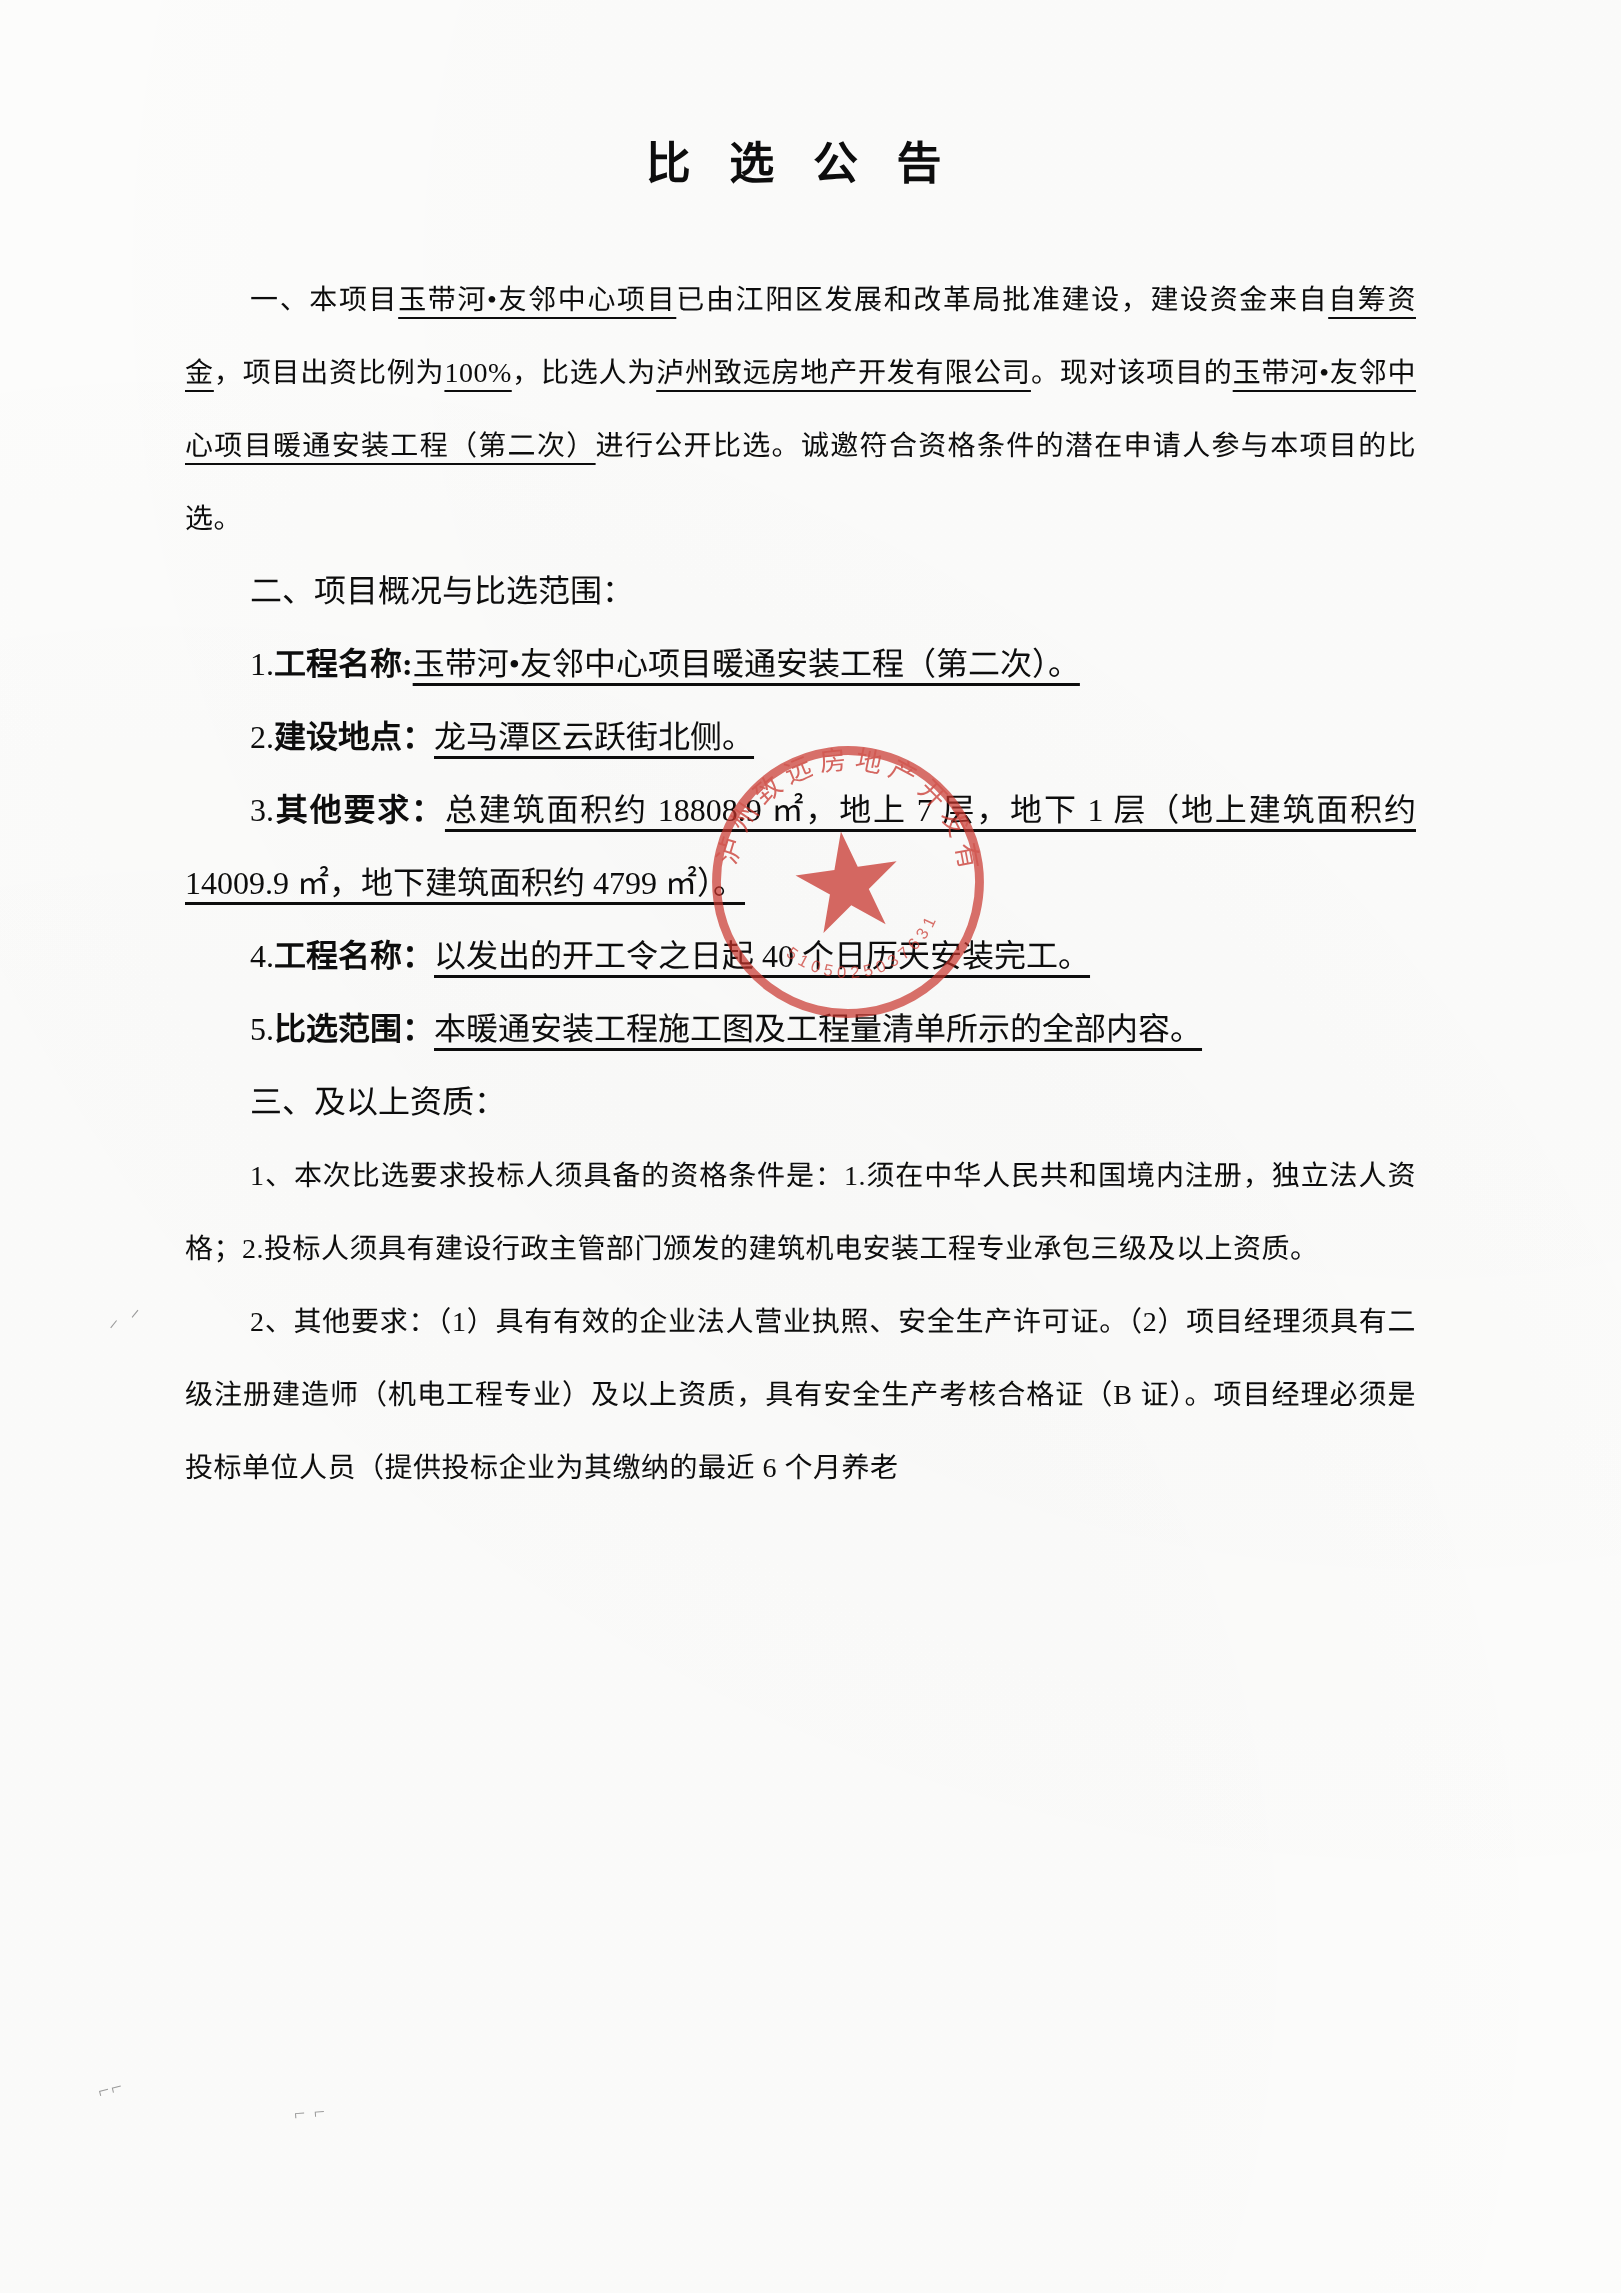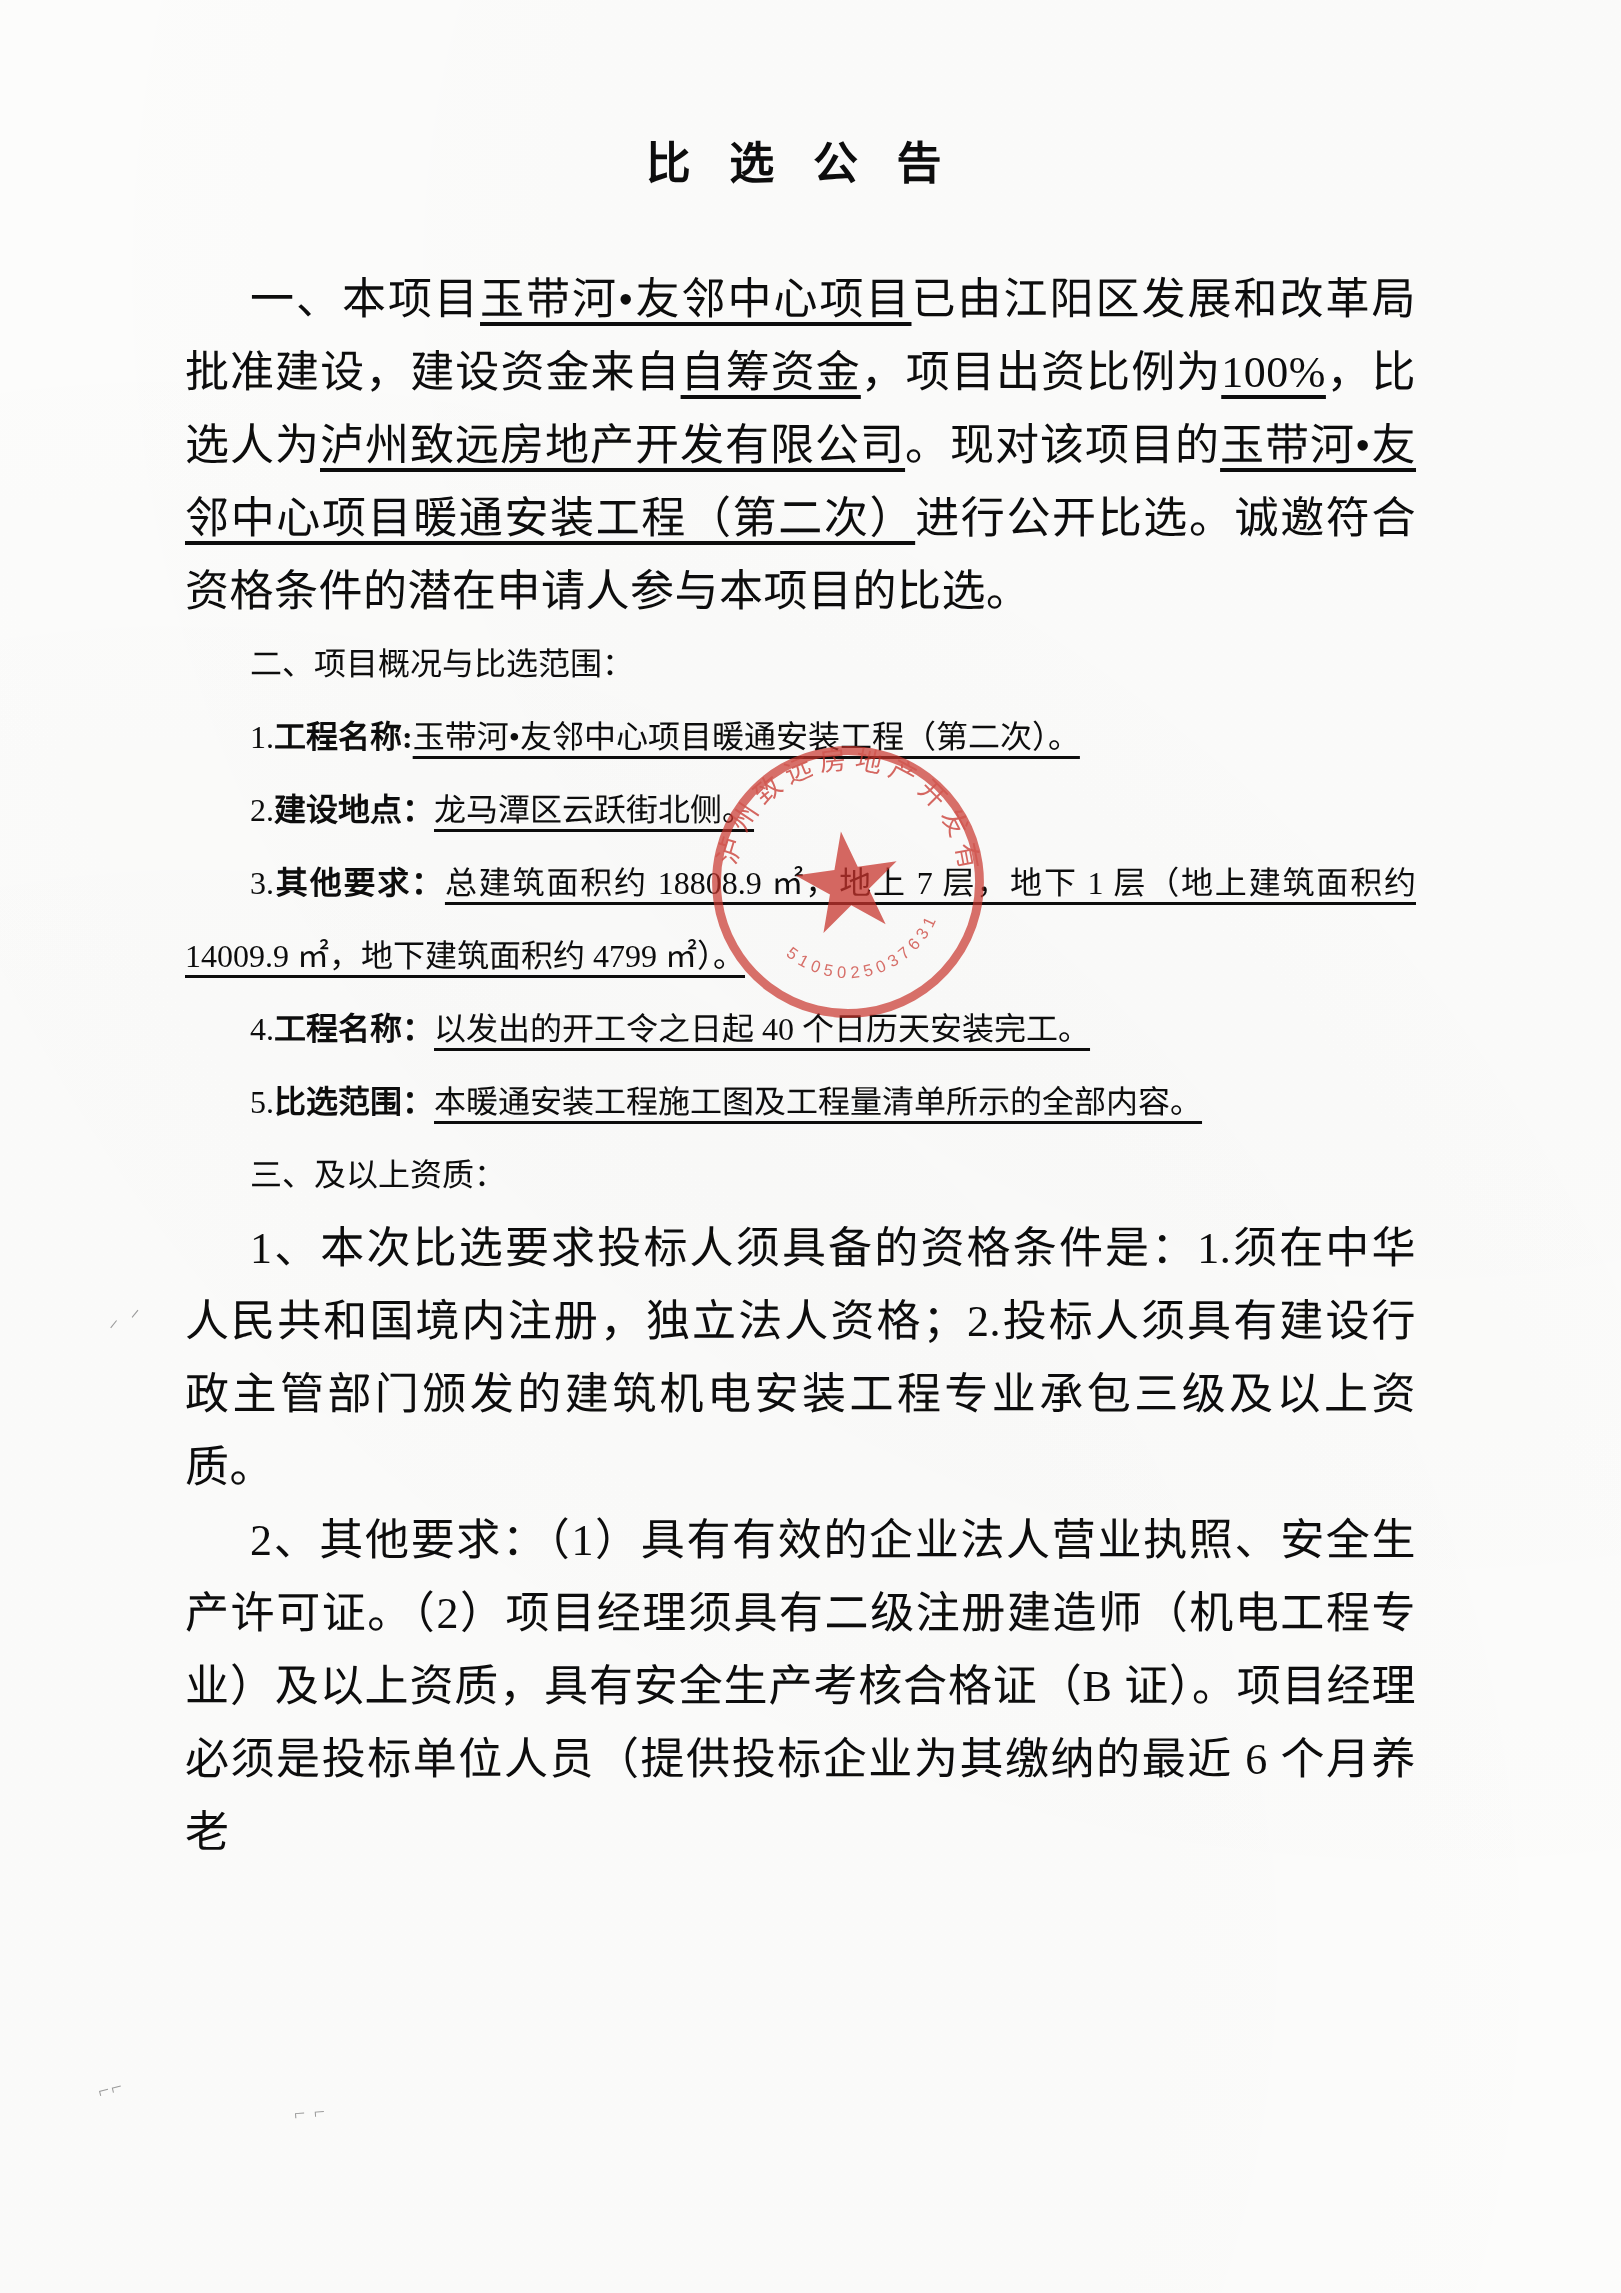--- a/index.html
+++ b/index.html
@@ -32,21 +32,21 @@
   }
   .doc-title {
     text-align: center;
     font-size: 45px;
     font-weight: bold;
     letter-spacing: 13.7px;
     margin: 0 0 71px 0;
     font-family: "Liberation Serif", "DejaVu Serif", serif;
   }
   .para {
-    font-size: 44px;
+    font-size: 28px;
     line-height: 73px;
     text-align: justify;
     margin: 0;
     letter-spacing: 0.5px;
   }
   .indent {
     text-indent: 65px;
   }
   .u {
     text-decoration: underline;

